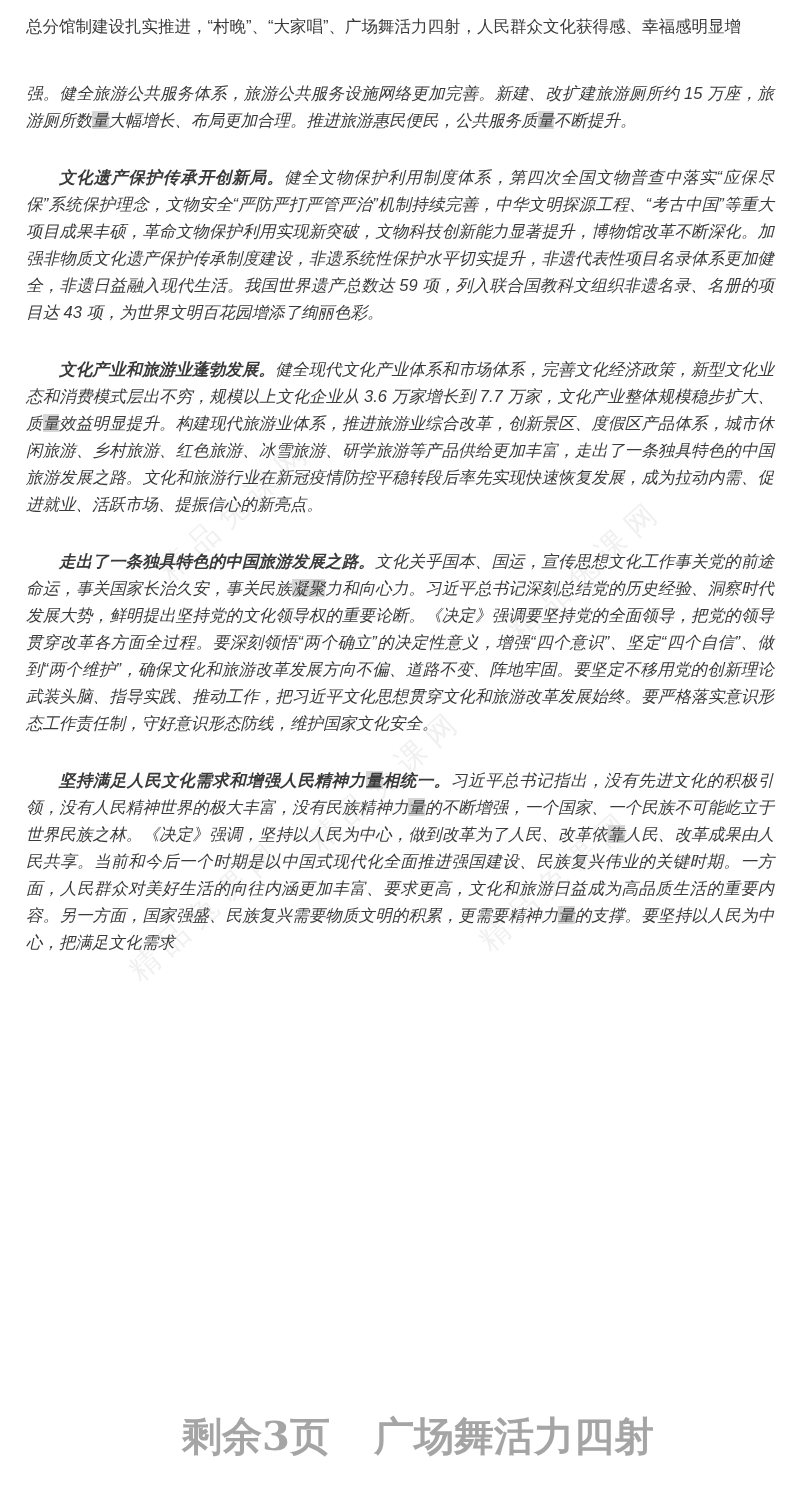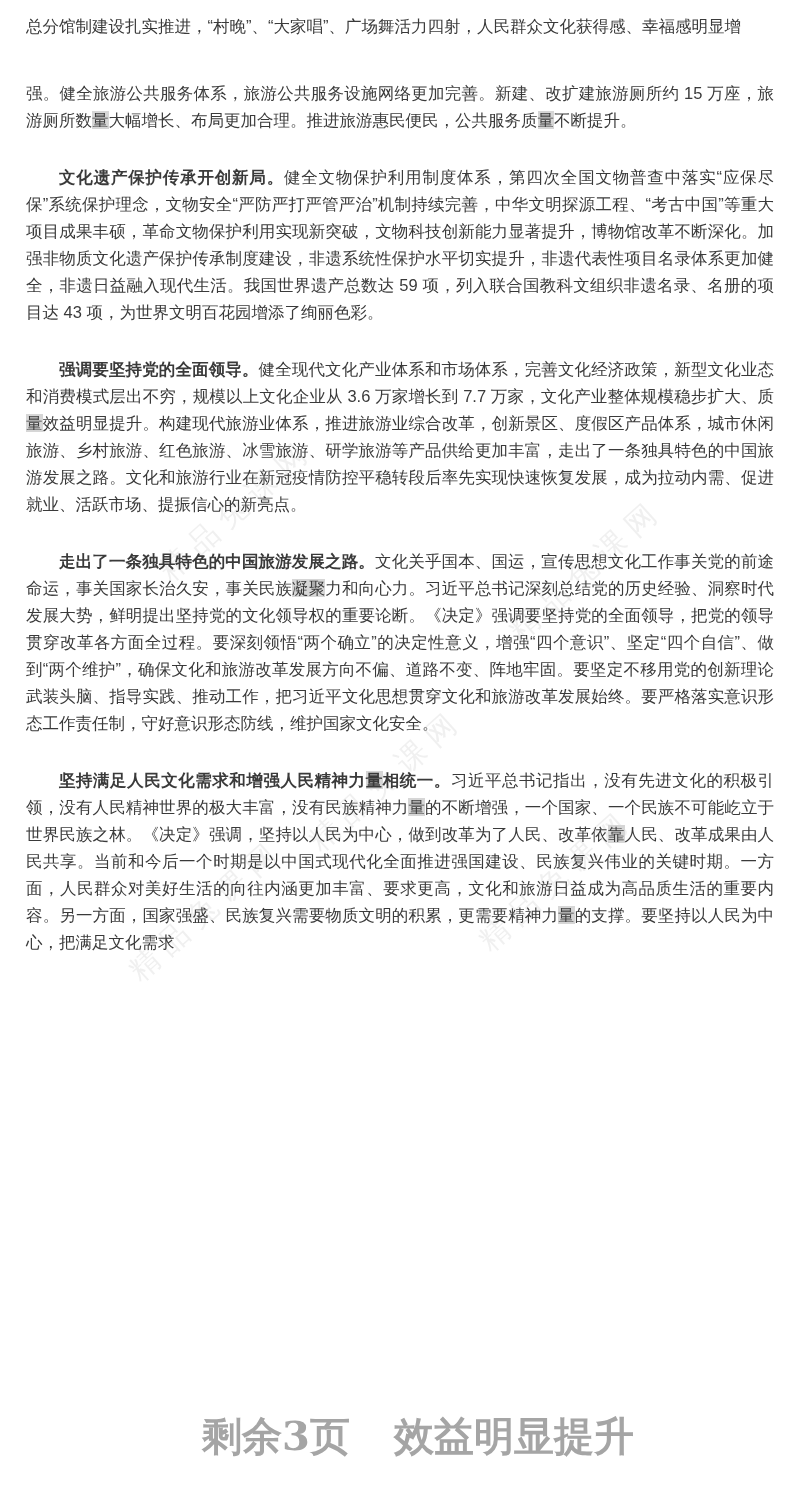--- a/index.html
+++ b/index.html
@@ -12,21 +12,21 @@
     position:absolute;transform:rotate(-42deg);transform-origin:left top;
     font-size:30px;letter-spacing:9px;color:#8f8f8f;opacity:.13;white-space:nowrap;
   }
   .content{
     position:absolute;left:26px;width:748px;top:0;
     color:#3a3a3a;font-size:16.5px;line-height:27px;text-align:justify;
     text-justify:inter-ideograph;
     margin-top:22px;
   }
   .cut-line{margin:-9px 0 40px 0;white-space:nowrap;overflow:hidden;}
-  .para{margin:0 0 30px 0;text-indent:2em;}
+  .para{margin:0 0 30px 0;text-indent:2em;font-style:italic;}
   .para.no-indent{text-indent:0;}
   .lead{font-weight:bold;}
   .heading{font-weight:bold;margin:0 0 30px 0;text-indent:2em;}
   .hl{background:#d6d6d6;}
   .footer{
     position:absolute;top:1412px;left:0;width:100%;text-align:center;
     transform:translateX(18px);
     color:#a5a5a5;font-family:"DejaVu Serif","Liberation Serif",serif;
     font-weight:bold;font-size:40px;line-height:48px;white-space:nowrap;
   }
@@ -53,33 +53,33 @@
 
     <p class="para no-indent">
       <span>强。健全旅游公共服务体系，旅游公共服务设施网络更加完善。新建、改扩建旅游厕所约 15 万座，旅游厕所数<span class="hl">量</span>大幅增长、布局更加合理。推进旅游惠民便民，公共服务质<span class="hl">量</span>不断提升。</span>
     </p>
 
     <p class="para">
       <span class="lead">文化遗产保护传承开创新局。</span><span>健全文物保护利用制度体系，第四次全国文物普查中落实“应保尽保”系统保护理念，文物安全“严防严打严管严治”机制持续完善，中华文明探源工程、“考古中国”等重大项目成果丰硕，革命文物保护利用实现新突破，文物科技创新能力显著提升，博物馆改革不断深化。加强非物质文化遗产保护传承制度建设，非遗系统性保护水平切实提升，非遗代表性项目名录体系更加健全，非遗日益融入现代生活。我国世界遗产总数达 59 项，列入联合国教科文组织非遗名录、名册的项目达 43 项，为世界文明百花园增添了绚丽色彩。</span>
     </p>
 
     <p class="para">
-      <span class="lead">强调要坚持党的全面领导。</span><span>健全现代文化产业体系和市场体系，完善文化经济政策，新型文化业态和消费模式层出不穷，规模以上文化企业从 3.6 万家增长到 7.7 万家，文化产业整体规模稳步扩大、质<span class="hl">量</span>效益明显提升。构建现代旅游业体系，推进旅游业综合改革，创新景区、度假区产品体系，城市休闲旅游、乡村旅游、红色旅游、冰雪旅游、研学旅游等产品供给更加丰富，走出了一条独具特色的中国旅游发展之路。文化和旅游行业在新冠疫情防控平稳转段后率先实现快速恢复发展，成为拉动内需、促进就业、活跃市场、提振信心的新亮点。</span>
+      <span class="lead">文化产业和旅游业蓬勃发展。</span><span>健全现代文化产业体系和市场体系，完善文化经济政策，新型文化业态和消费模式层出不穷，规模以上文化企业从 3.6 万家增长到 7.7 万家，文化产业整体规模稳步扩大、质<span class="hl">量</span>效益明显提升。构建现代旅游业体系，推进旅游业综合改革，创新景区、度假区产品体系，城市休闲旅游、乡村旅游、红色旅游、冰雪旅游、研学旅游等产品供给更加丰富，走出了一条独具特色的中国旅游发展之路。文化和旅游行业在新冠疫情防控平稳转段后率先实现快速恢复发展，成为拉动内需、促进就业、活跃市场、提振信心的新亮点。</span>
     </p>
 
 
 
 
     <p class="para">
       <span class="lead">走出了一条独具特色的中国旅游发展之路。</span><span>文化关乎国本、国运，宣传思想文化工作事关党的前途命运，事关国家长治久安，事关民族<span class="hl">凝</span><span class="hl">聚</span>力和向心力。习近平总书记深刻总结党的历史经验、洞察时代发展大势，鲜明提出坚持党的文化领导权的重要论断。《决定》强调要坚持党的全面领导，把党的领导贯穿改革各方面全过程。要深刻领悟“两个确立”的决定性意义，增强“四个意识”、坚定“四个自信”、做到“两个维护”，确保文化和旅游改革发展方向不偏、道路不变、阵地牢固。要坚定不移用党的创新理论武装头脑、指导实践、推动工作，把习近平文化思想贯穿文化和旅游改革发展始终。要严格落实意识形态工作责任制，守好意识形态防线，维护国家文化安全。</span>
     </p>
 
     <p class="para">
       <span class="lead">坚持满足人民文化需求和增强人民精神力<span class="hl">量</span>相统一。</span><span>习近平总书记指出，没有先进文化的积极引领，没有人民精神世界的极大丰富，没有民族精神力<span class="hl">量</span>的不断增强，一个国家、一个民族不可能屹立于世界民族之林。《决定》强调，坚持以人民为中心，做到改革为了人民、改革依<span class="hl">靠</span>人民、改革成果由人民共享。当前和今后一个时期是以中国式现代化全面推进强国建设、民族复兴伟业的关键时期。一方面，人民群众对美好生活的向往内涵更加丰富、要求更高，文化和旅游日益成为高品质生活的重要内容。另一方面，国家强盛、民族复兴需要物质文明的积累，更需要精神力<span class="hl">量</span>的支撑。要坚持以人民为中心，把满足文化需求</span>
     </p>
 
   </div>
 
   <div class="footer">
-    <span>剩余3页</span><span class="footer-gap"></span><span>效益明显提升</span>
+    <span>剩余3页</span><span class="footer-gap"></span><span>广场舞活力四射</span>
   </div>
 
 </div>
 
 </body></html>

